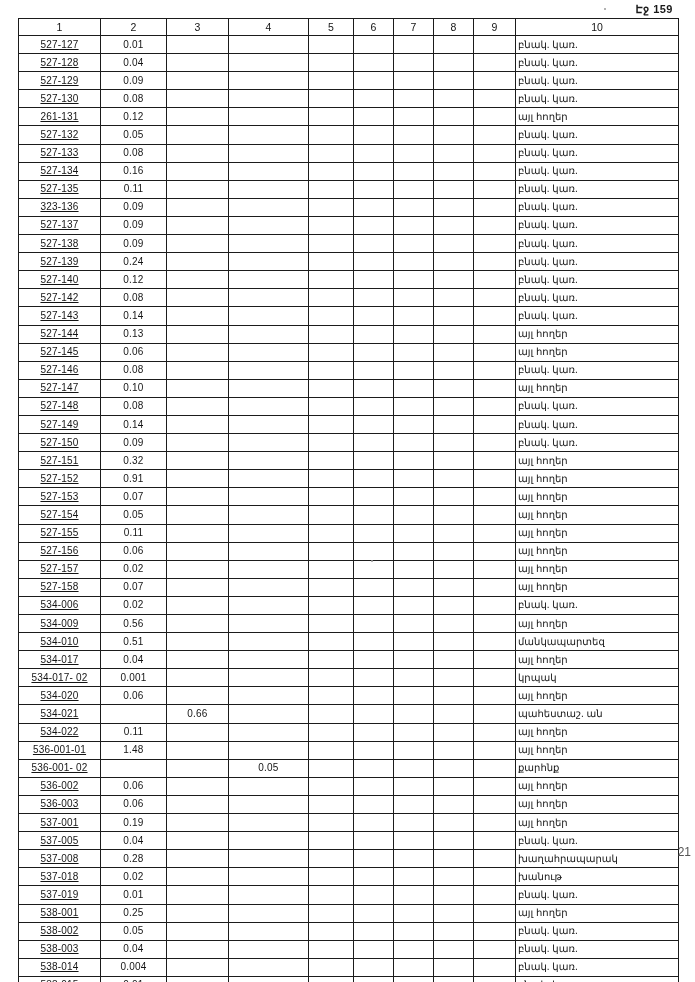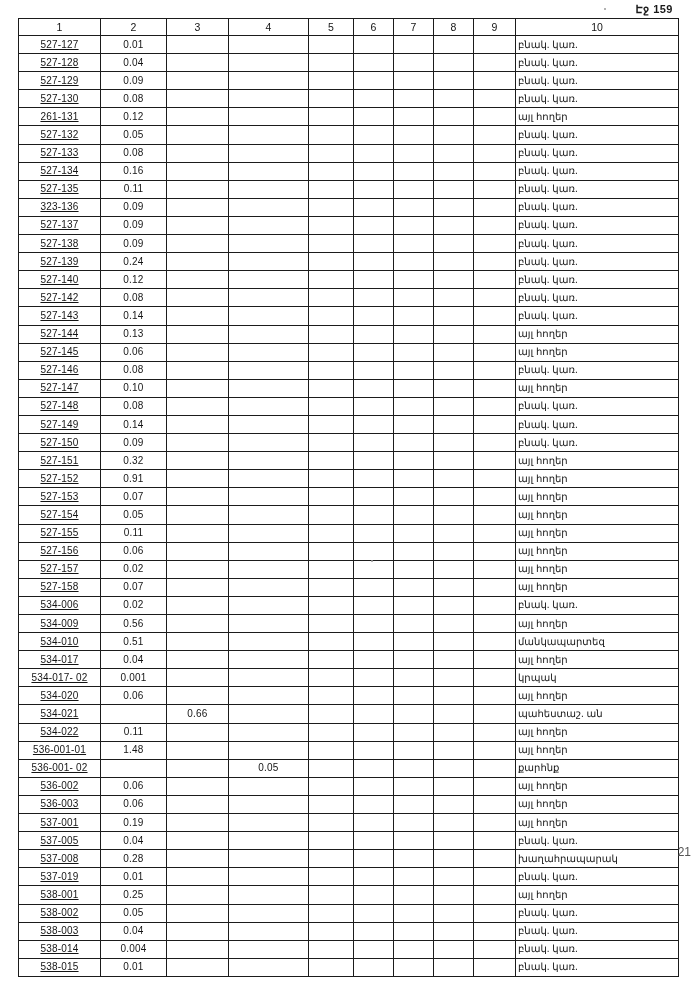--- a/index.html
+++ b/index.html
@@ -685,20 +685,32 @@
             <td class="cell-num"></td>
             <td class="cell-num"></td>
             <td class="blank"></td>
             <td class="blank"></td>
             <td class="blank"></td>
             <td class="blank"></td>
             <td class="blank"></td>
             <td class="cell-note">խաղահրապարակ</td>
           </tr>
           <tr>
+            <td class="cell-code">537-018</td>
+            <td class="cell-num">0.02</td>
+            <td class="cell-num"></td>
+            <td class="cell-num"></td>
+            <td class="blank"></td>
+            <td class="blank"></td>
+            <td class="blank"></td>
+            <td class="blank"></td>
+            <td class="blank"></td>
+            <td class="cell-note">խանութ</td>
+          </tr>
+          <tr>
             <td class="cell-code">537-019</td>
             <td class="cell-num">0.01</td>
             <td class="cell-num"></td>
             <td class="cell-num"></td>
             <td class="blank"></td>
             <td class="blank"></td>
             <td class="blank"></td>
             <td class="blank"></td>
             <td class="blank"></td>
             <td class="cell-note">բնակ. կառ.</td>

